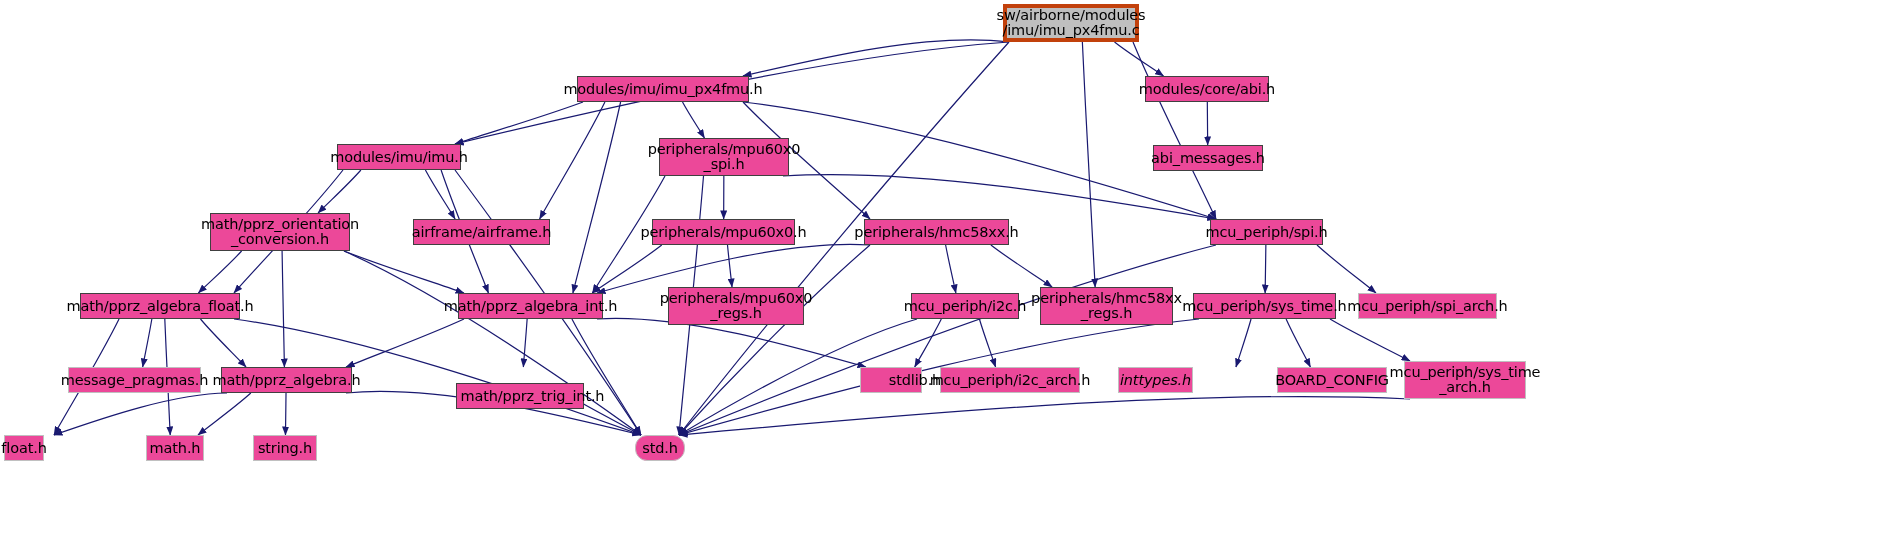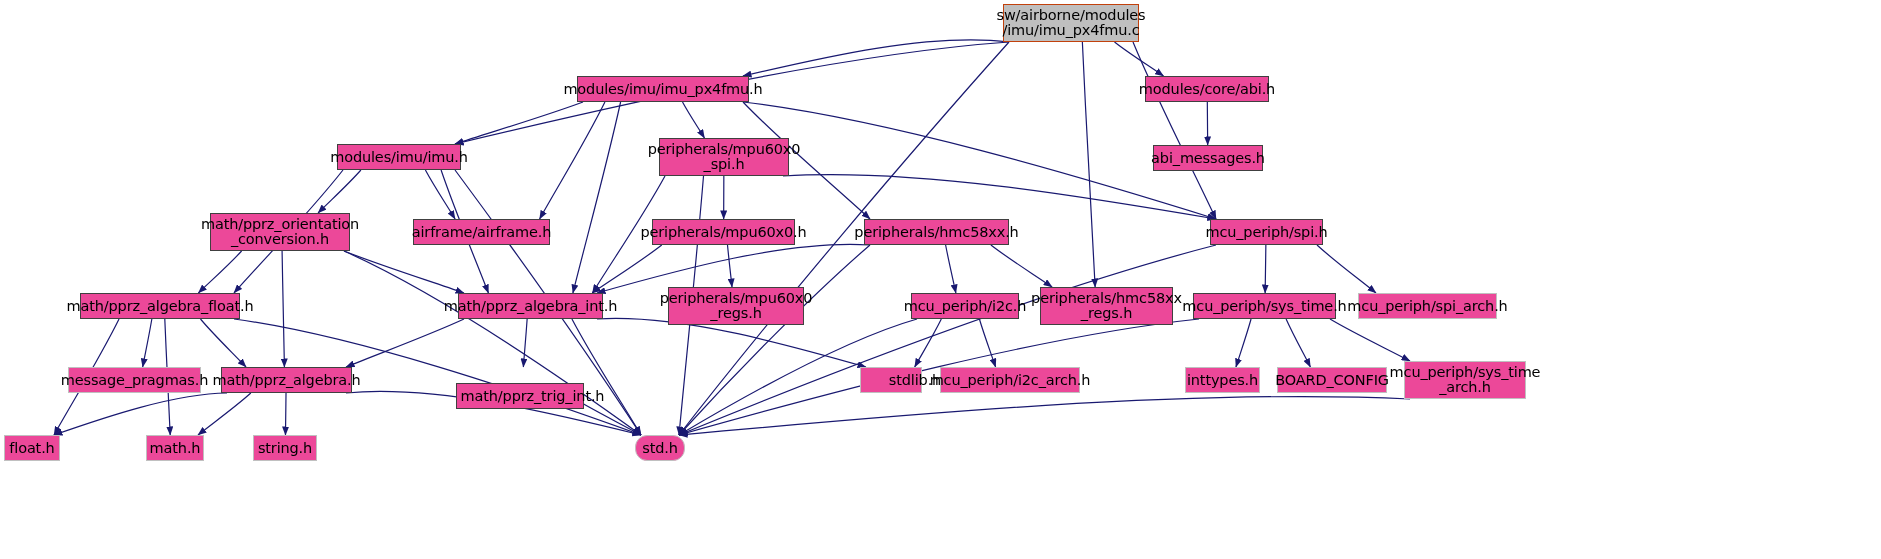--- a/index.html
+++ b/index.html
@@ -36,21 +36,21 @@
     display: flex;
     align-items: center;
     justify-content: center;
     text-align: center;
     white-space: pre;
     letter-spacing: -0.15px;
     z-index: 5;
   }
   .node.root {
     background: #bfbfbf;
-    border: 1px solid #c2410c;
+    border: 4px solid #c2410c;
   }
   .node.ext {
     border: 1px solid #c0c0c0;
   }
 </style>
 </head>
 <body>
 
 <div id="graph-root">
   <svg id="edges" viewBox="0 0 1881 559">
@@ -141,22 +141,22 @@
       <div class="node" style="left: 911px; top: 293px; width: 108px; height: 26px;">mcu_periph/i2c.h</div>
       <div class="node" style="left: 1040px; top: 287px; width: 133px; height: 38px;">peripherals/hmc58xx
 _regs.h</div>
       <div class="node" style="left: 1193px; top: 293px; width: 143px; height: 26px;">mcu_periph/sys_time.h</div>
       <div class="node ext" style="left: 1358px; top: 293px; width: 139px; height: 26px;">mcu_periph/spi_arch.h</div>
       <div class="node ext" style="left: 68px; top: 367px; width: 133px; height: 26px;">message_pragmas.h</div>
       <div class="node" style="left: 221px; top: 367px; width: 131px; height: 26px;">math/pprz_algebra.h</div>
       <div class="node" style="left: 456px; top: 383px; width: 128px; height: 26px; padding-left: 25px;">math/pprz_trig_int.h</div>
       <div class="node ext" style="left: 860px; top: 367px; width: 62px; height: 26px; padding-left: 48px;">stdlib.h</div>
       <div class="node ext" style="left: 940px; top: 367px; width: 140px; height: 26px;">mcu_periph/i2c_arch.h</div>
-      <div class="node ext" style="left: 1185px; top: 367px; width: 75px; height: 26px;">inttypes.h</div>
+      <div class="node ext" style="left: 1118px; top: 367px; width: 75px; height: 26px; font-style: italic;">inttypes.h</div>
       <div class="node ext" style="left: 1277px; top: 367px; width: 110px; height: 26px;">BOARD_CONFIG</div>
       <div class="node ext" style="left: 1404px; top: 361px; width: 122px; height: 38px;">mcu_periph/sys_time
 _arch.h</div>
-      <div class="node ext" style="left: 4px; top: 435px; width: 56px; height: 26px;">float.h</div>
+      <div class="node ext" style="left: 4px; top: 435px; width: 40px; height: 26px;">float.h</div>
       <div class="node ext" style="left: 146px; top: 435px; width: 58px; height: 26px;">math.h</div>
       <div class="node ext" style="left: 253px; top: 435px; width: 64px; height: 26px;">string.h</div>
       <div class="node ext" style="left: 635px; top: 435px; width: 50px; height: 26px; border-radius: 12px;">std.h</div>
     </div>
 </div>
 
 </body></html>

